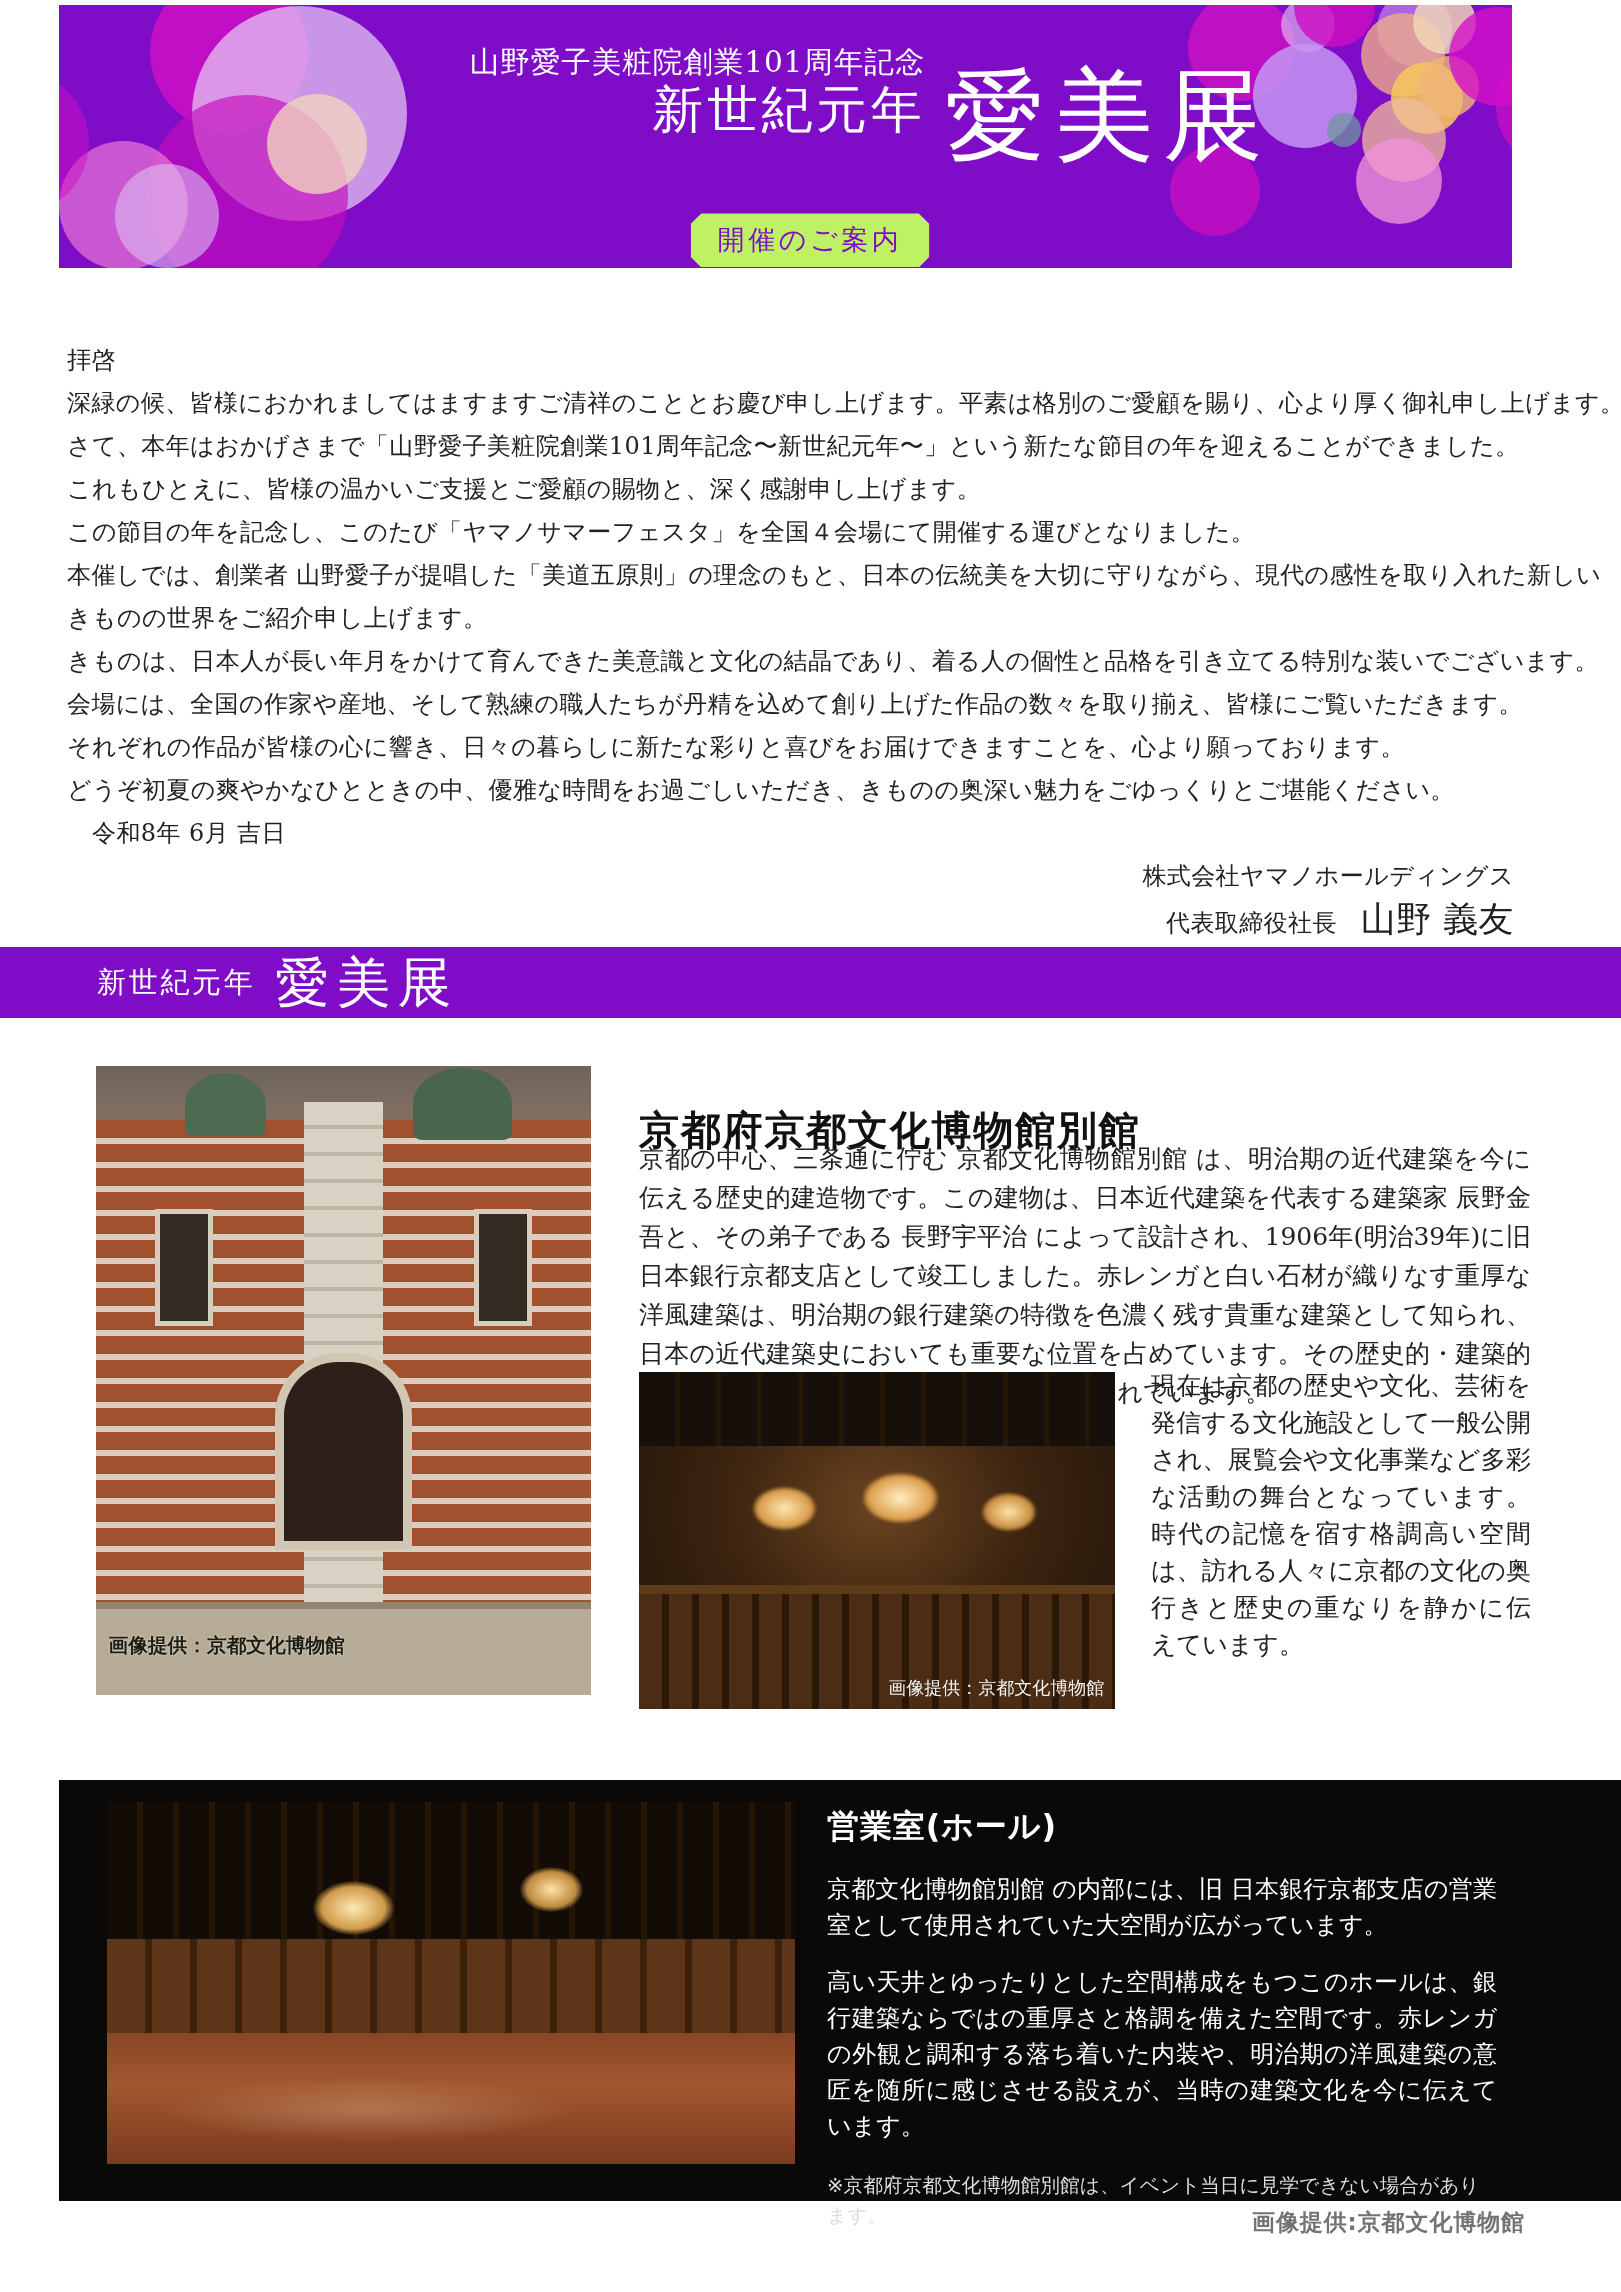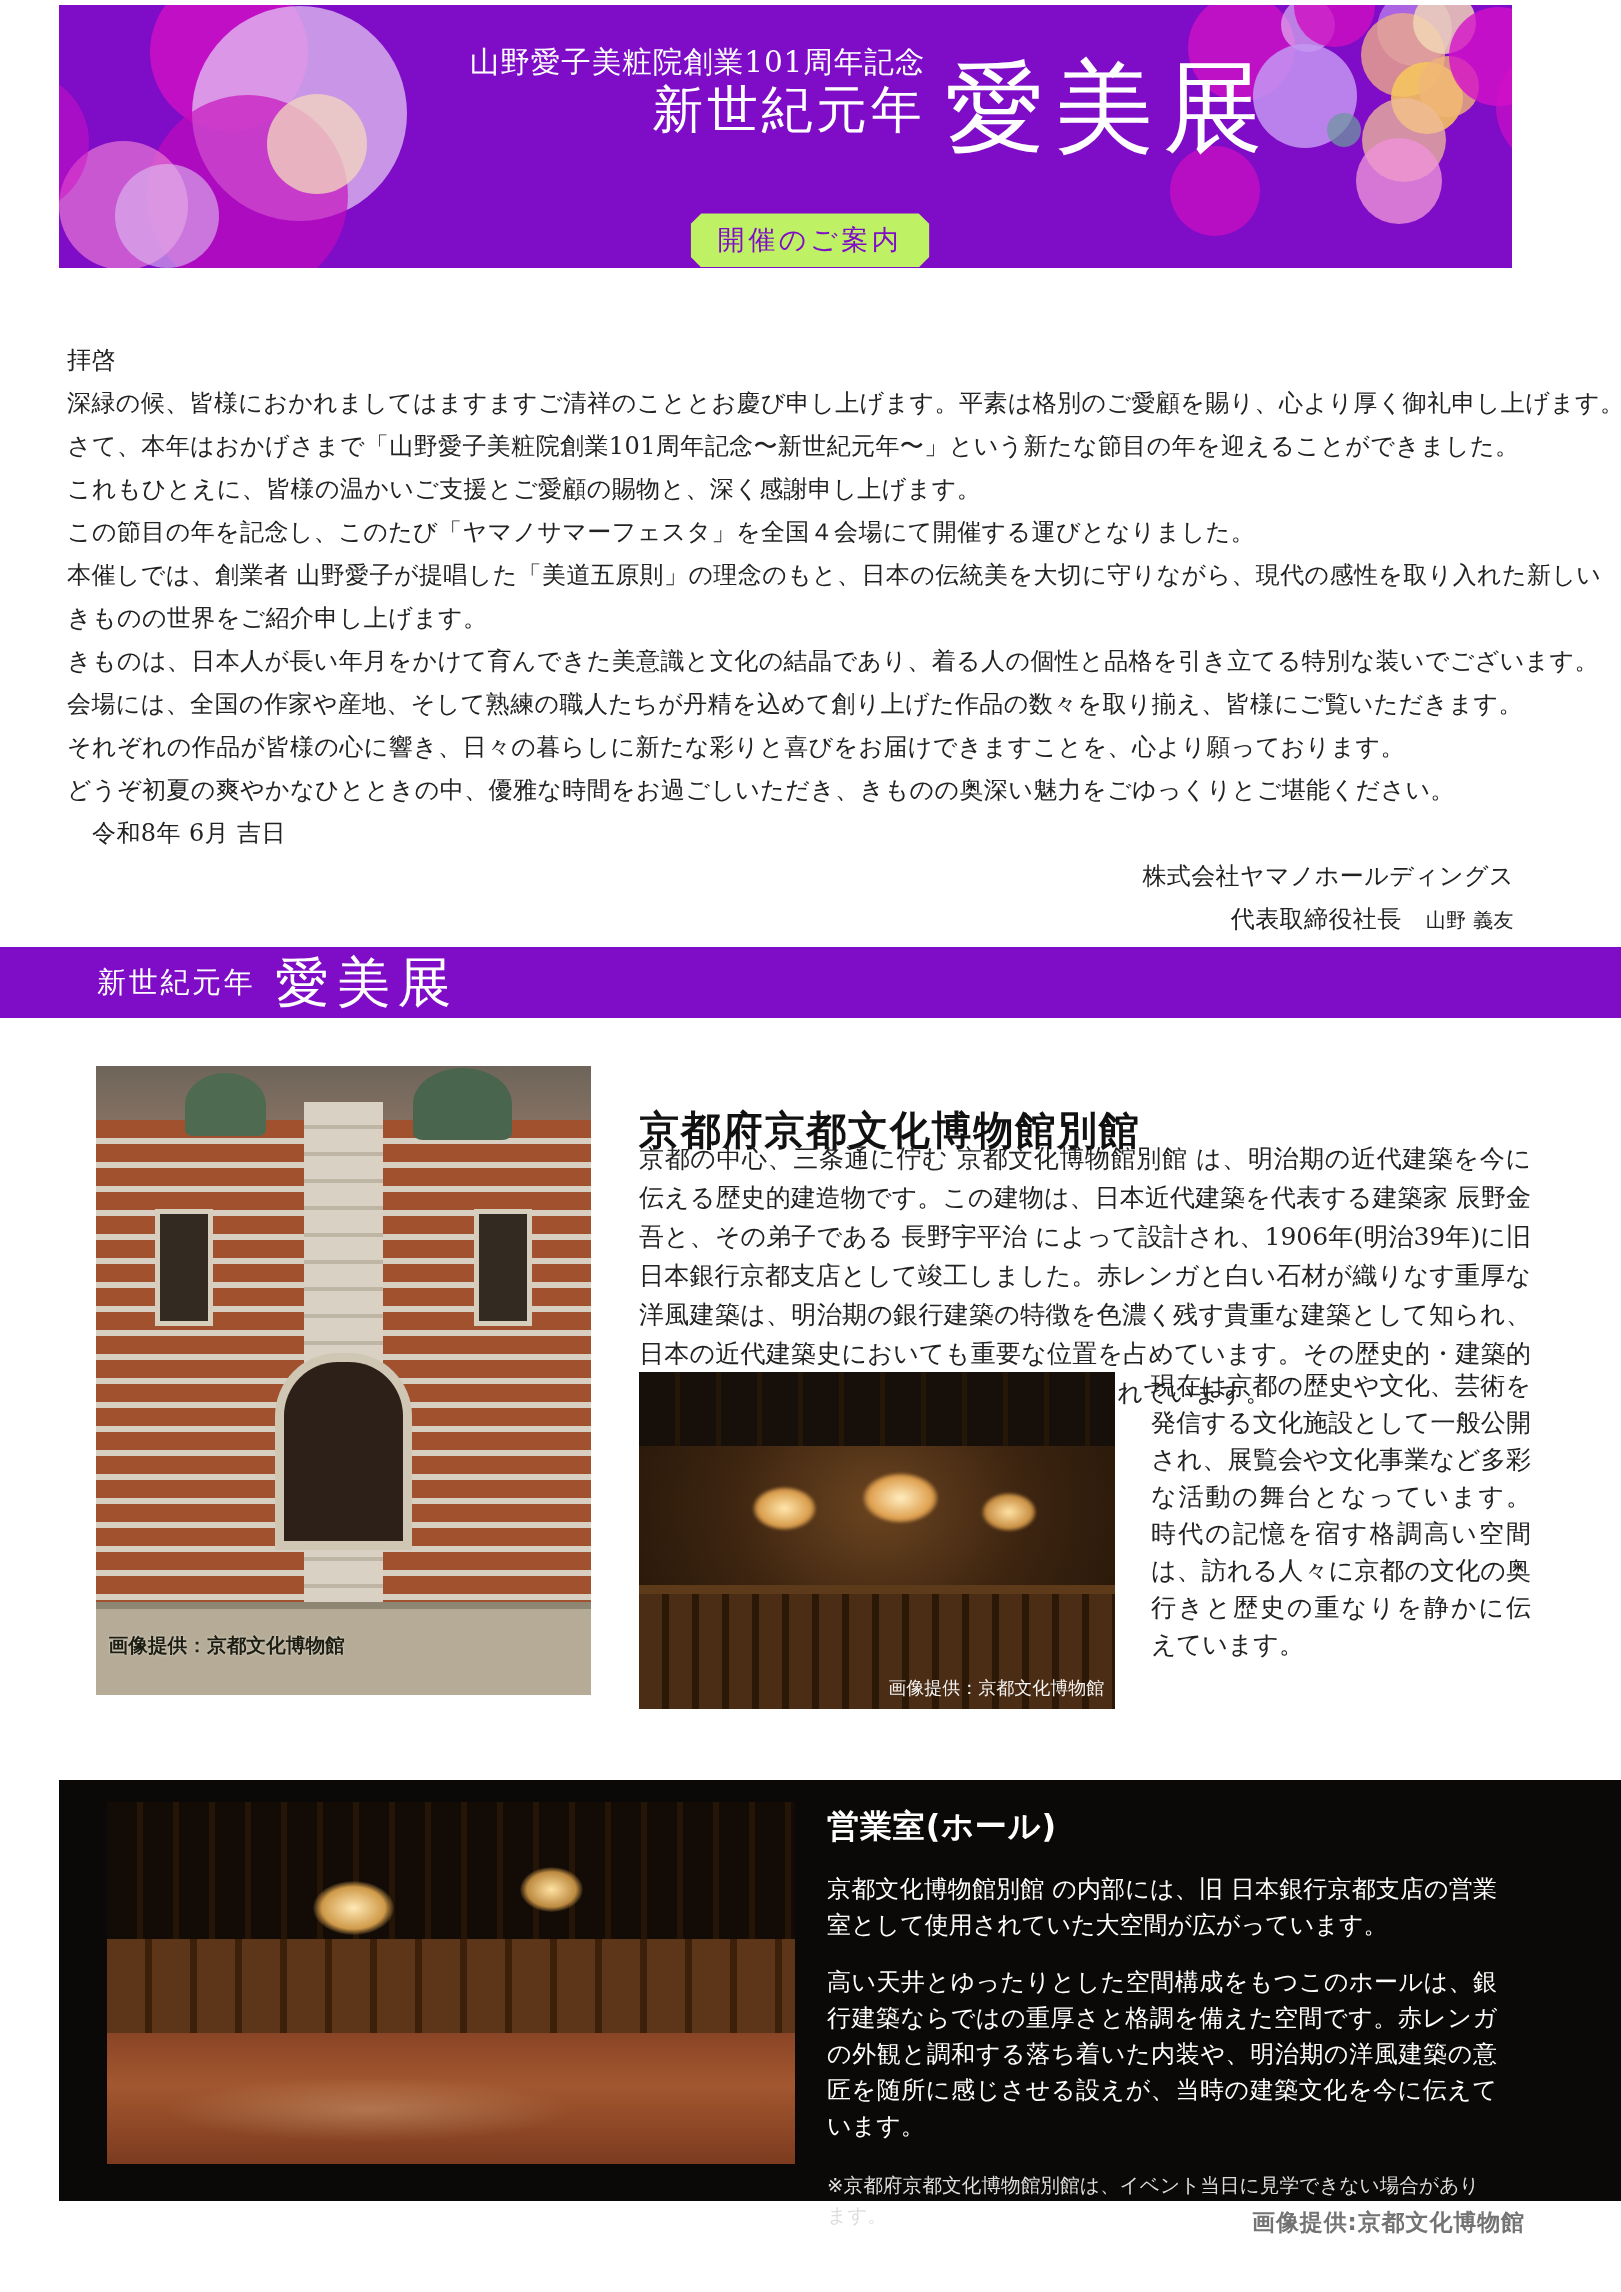--- a/index.html
+++ b/index.html
@@ -11,39 +11,39 @@
   
   .header{
     position:absolute;left:59px;top:5.4px;width:1453px;height:263px;
     background:#7f0cc7;overflow:hidden;
   }
   .circle{position:absolute;border-radius:50%;}
   .h-title{
     position:absolute;top:39px;right:240px;display:flex;align-items:flex-end;
     gap:19.7px;color:#ffffff;white-space:nowrap;
   }
-  .h-title-col{text-align:right;margin-bottom:15px;}
+  .h-title-col{text-align:right;margin-bottom:23px;}
   .h-line1{font-size:29.6px;letter-spacing:0.9px;line-height:1.25;}
   .h-line2{font-size:51px;letter-spacing:3.6px;line-height:1.15;}
   .h-big{font-size:100px;line-height:0.95;letter-spacing:9px;font-weight:500;}
   .badge{
     position:absolute;left:751px;top:208px;transform:translateX(-50%);
     background:#bef264;color:#7f0cc7;font-size:27px;letter-spacing:3.6px;
     padding:9px 27px;white-space:nowrap;
     clip-path:polygon(10.7px 0,calc(100% - 10.7px) 0,100% 10.7px,100% calc(100% - 10.7px),calc(100% - 10.7px) 100%,10.7px 100%,0 calc(100% - 10.7px),0 10.7px);
   }
   
   .letter{
     position:absolute;left:67px;top:339px;width:1447px;color:#222222;
     font-size:24px;letter-spacing:0.4px;
   }
   .letter .ln{height:43px;line-height:43px;white-space:nowrap;}
   .letter .date{padding-left:25px;}
   .sig{text-align:right;}
-  .sig-name{font-size:20px;}
+  .sig-name{font-size:35px;}
   
   .banner{
     position:absolute;left:0;top:947px;width:1621px;height:71px;background:#7f0cc7;
     display:flex;align-items:center;color:#ffffff;
   }
   .banner .b-prefix{margin-left:97px;font-size:29px;letter-spacing:2.7px;}
   .banner .b-title{margin-left:19.7px;font-size:54px;letter-spacing:7.2px;line-height:1;}
   
   .photo{position:absolute;overflow:hidden;background:#3a2c22;}
   .photo .cap-dark{

